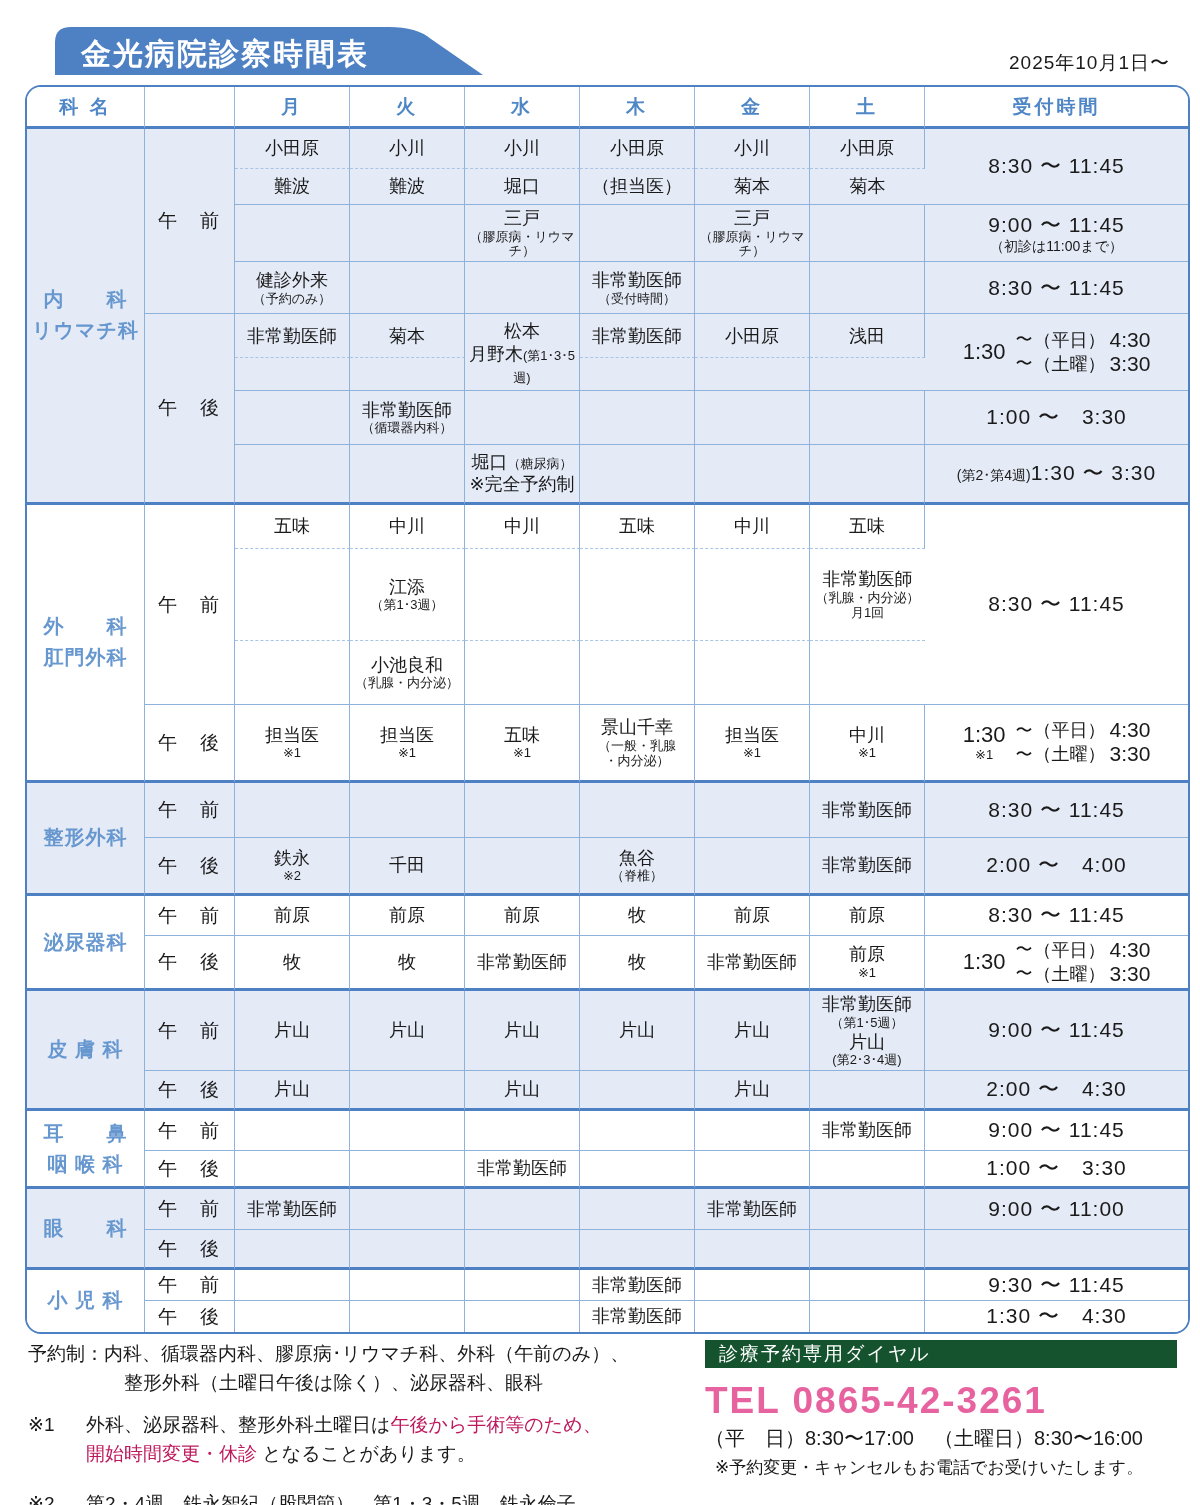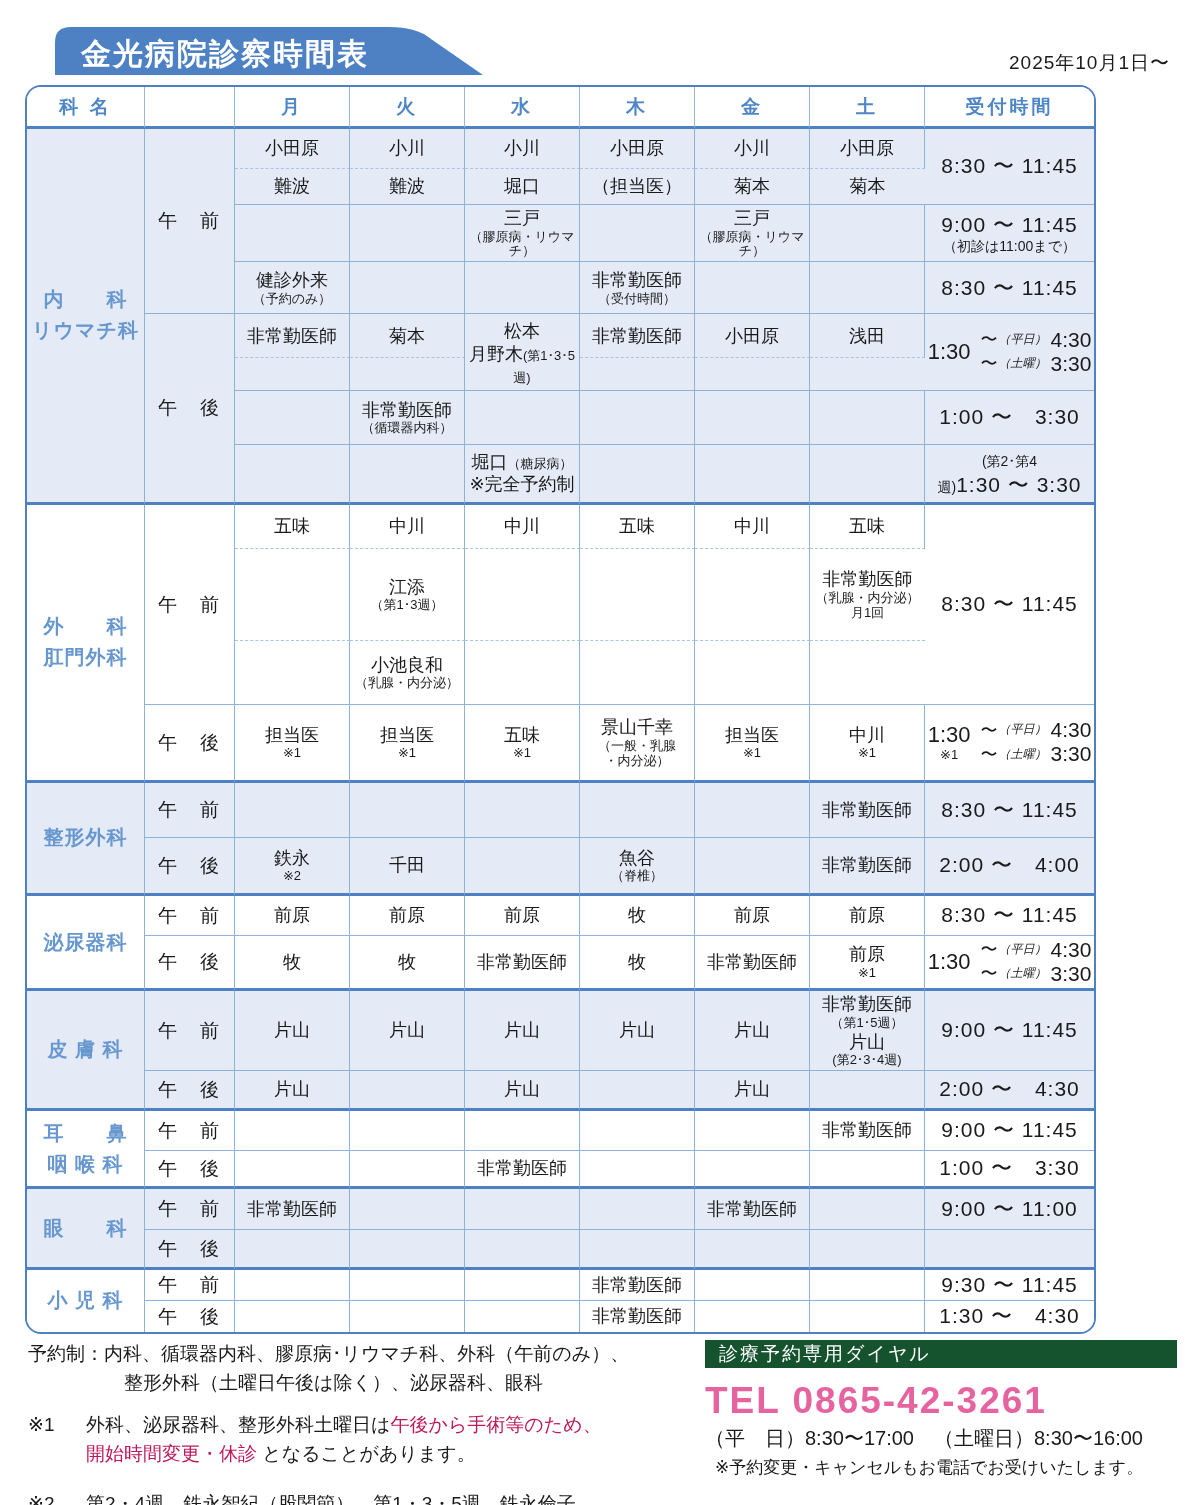--- a/index.html
+++ b/index.html
@@ -11,21 +11,21 @@
   
   .banner{position:absolute;left:55px;top:27px;width:428px;height:48px;}
   .banner svg{position:absolute;left:0;top:0;}
   .banner .ttl{
     position:absolute;left:26px;top:7px;color:#fff;font-weight:bold;
     font-size:30px;letter-spacing:2px;white-space:nowrap;
   }
   .date{position:absolute;right:30px;top:50px;font-size:19px;letter-spacing:1px;}
   
   .table-wrap{
-    position:absolute;left:25px;top:85px;width:1071px;
+    position:absolute;left:25px;top:85px;width:1165px;
     border:2.5px solid #4e81c4;border-radius:16px;overflow:hidden;background:#fff;
     box-sizing:border-box;
   }
   table{width:100%;border-collapse:separate;border-spacing:0;table-layout:fixed;}
   thead th{
     height:37px;color:#4f86c6;font-size:19px;font-weight:bold;text-align:center;
     border-bottom:3px solid #4e81c4;border-right:1px solid #9ab8de;background:#fff;
     letter-spacing:3px;
   }
   thead th:last-child{border-right:none;}
@@ -51,21 +51,21 @@
   td.time .big{font-size:21px;letter-spacing:1px;white-space:pre;}
   td.time .pre{font-size:14px;}
   td.time .sub{font-size:14px;line-height:1.2;}
   td.time .split{display:flex;justify-content:center;align-items:center;gap:9px;}
   td.time .split .startcol{display:flex;flex-direction:column;align-items:center;line-height:1;}
   td.time .split .start{font-size:22px;}
   td.time .split .start-sub{font-size:13px;margin-top:2px;}
   td.time .split .rows{display:flex;flex-direction:column;line-height:1.15;}
   td.time .split .rrow{display:flex;align-items:center;justify-content:flex-end;}
   td.time .split .tilde{font-size:17px;margin:0 1px;}
-  td.time .split .lbl{font-size:12px;margin-right:4px;font-style:italic;}
+  td.time .split .lbl{font-size:18px;margin-right:4px;}
   td.time .split .rtime{font-size:21px;}
   
   .footer-left{position:absolute;left:28px;top:1340px;width:670px;font-size:19px;}
   .res-line{line-height:1.5;}
   .res-line.indent{padding-left:96px;}
   .note-row{display:flex;margin-top:14px;line-height:1.5;}
   .note-row .note-label{width:58px;flex:none;}
   .note-row .red{color:#be185d;}
   .note-row.n2{margin-top:22px;}
   

